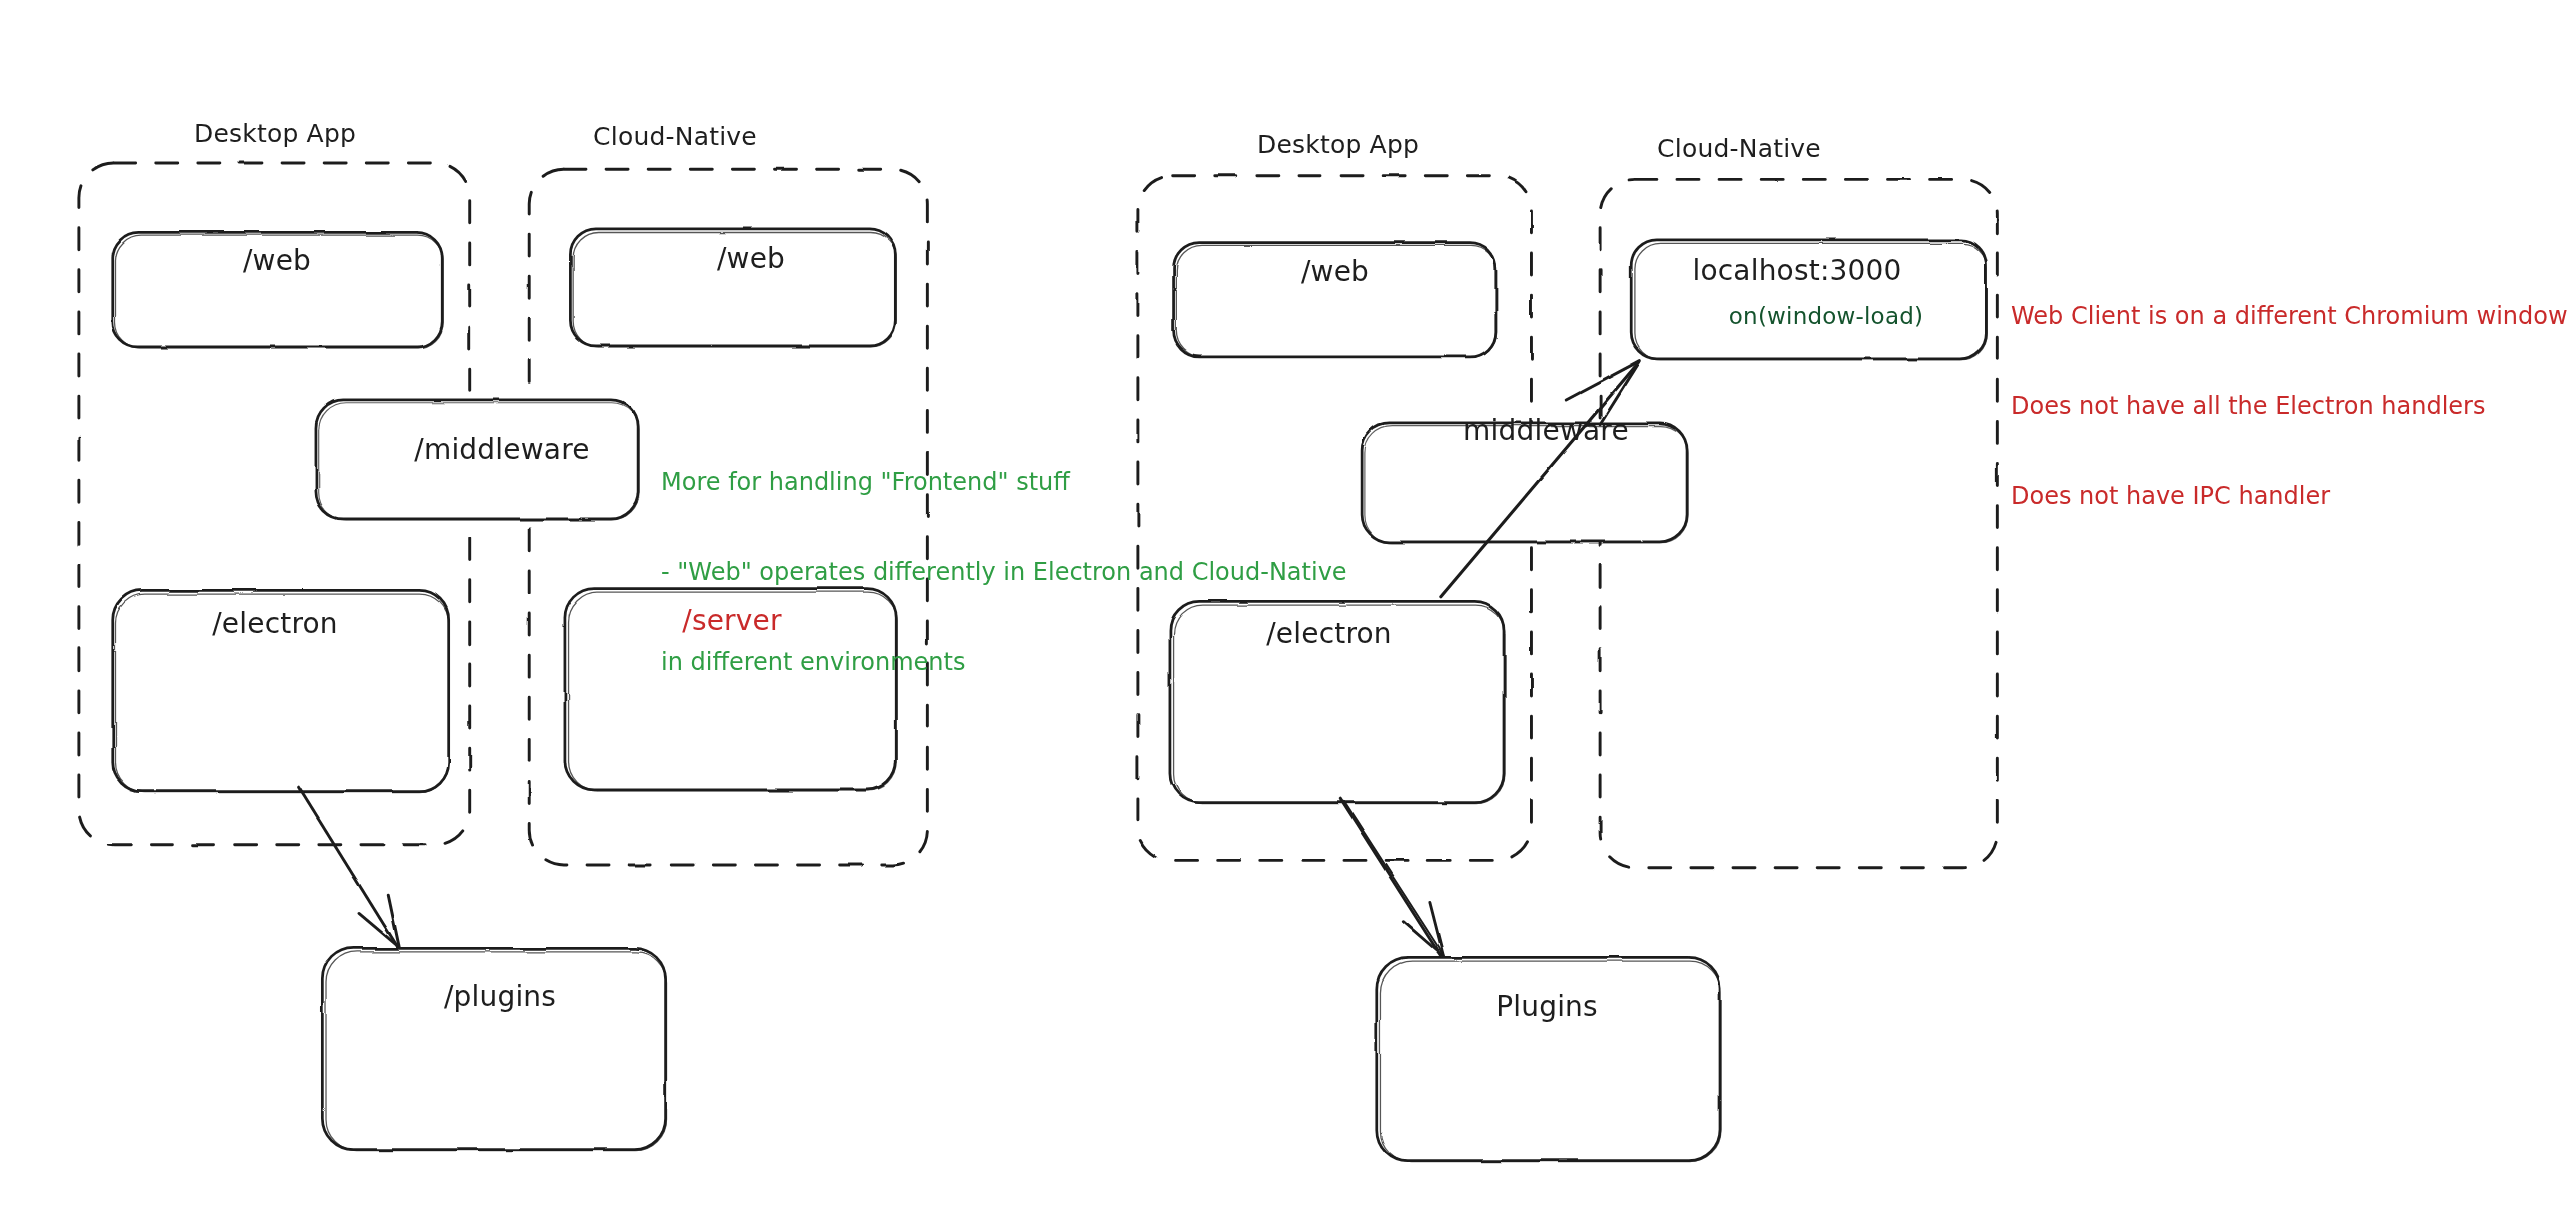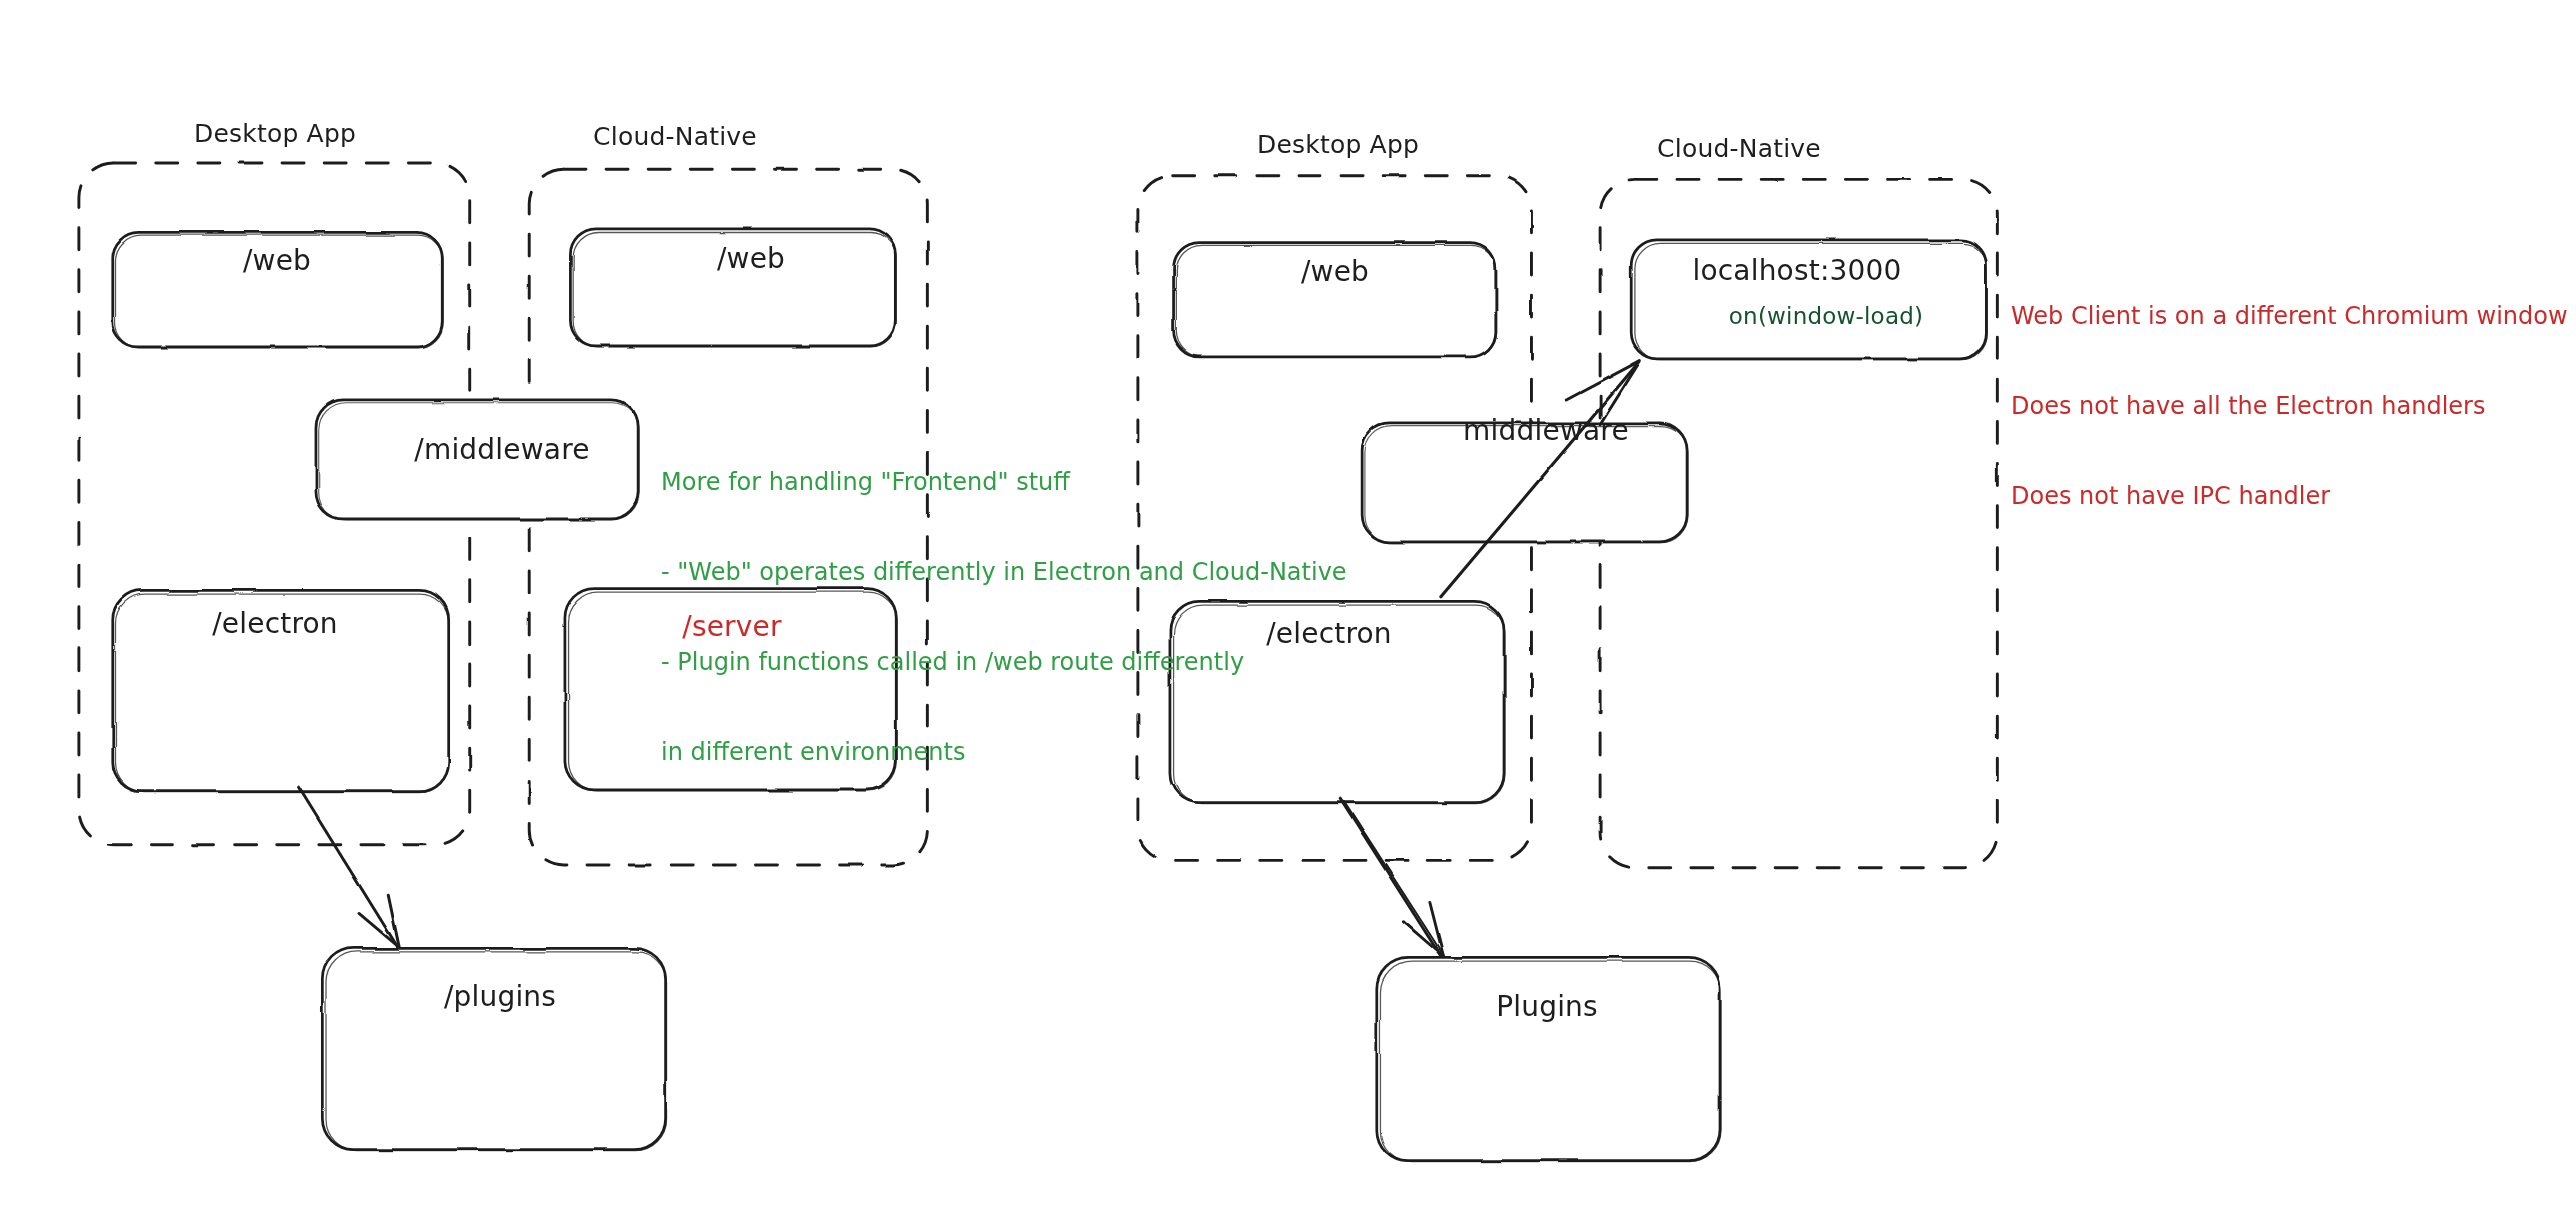--- a/index.html
+++ b/index.html
@@ -155,27 +155,26 @@
   </g>
 </svg>
 
 <div class="txt group-label" style="left:275px; top:119px;">Desktop App</div>
 <div class="txt group-label" style="left:675px; top:122px;">Cloud-Native</div>
 
 <div class="txt node-label" style="left:277px; top:244px;">/web</div>
 <div class="txt node-label" style="left:751px; top:242px;">/web</div>
 <div class="txt node-label" style="left:502px; top:433px;">/middleware</div>
 <div class="txt node-label" style="left:275px; top:607px;">/electron</div>
-<div class="txt node-label red" style="left:732px; top:604px;margin-top:6px;">/server</div>
+<div class="txt node-label red" style="left:732px; top:604px;">/server</div>
 <div class="txt node-label" style="left:500px; top:980px;">/plugins</div>
 
 <div class="note green" style="left:661px; top:407px;">
   <div>More for handling "Frontend" stuff</div>
   <div>- "Web" operates differently in Electron and Cloud-Native</div>
-  <div>- Plugin functions called in /web route differently</div>
   <div>in different environments</div>
 </div>
 
 <div class="txt group-label" style="left:1338px; top:130px;">Desktop App</div>
 <div class="txt group-label" style="left:1739px; top:134px;">Cloud-Native</div>
 
 <div class="txt node-label" style="left:1335px; top:255px;">/web</div>
 <div class="txt node-label" style="left:1797px; top:254px;">localhost:3000</div>
 <div class="txt node-sub" style="left:1826px; top:303px;">on(window-load)</div>
 <div class="txt node-label" style="left:1546px; top:414px;">middleware</div>

